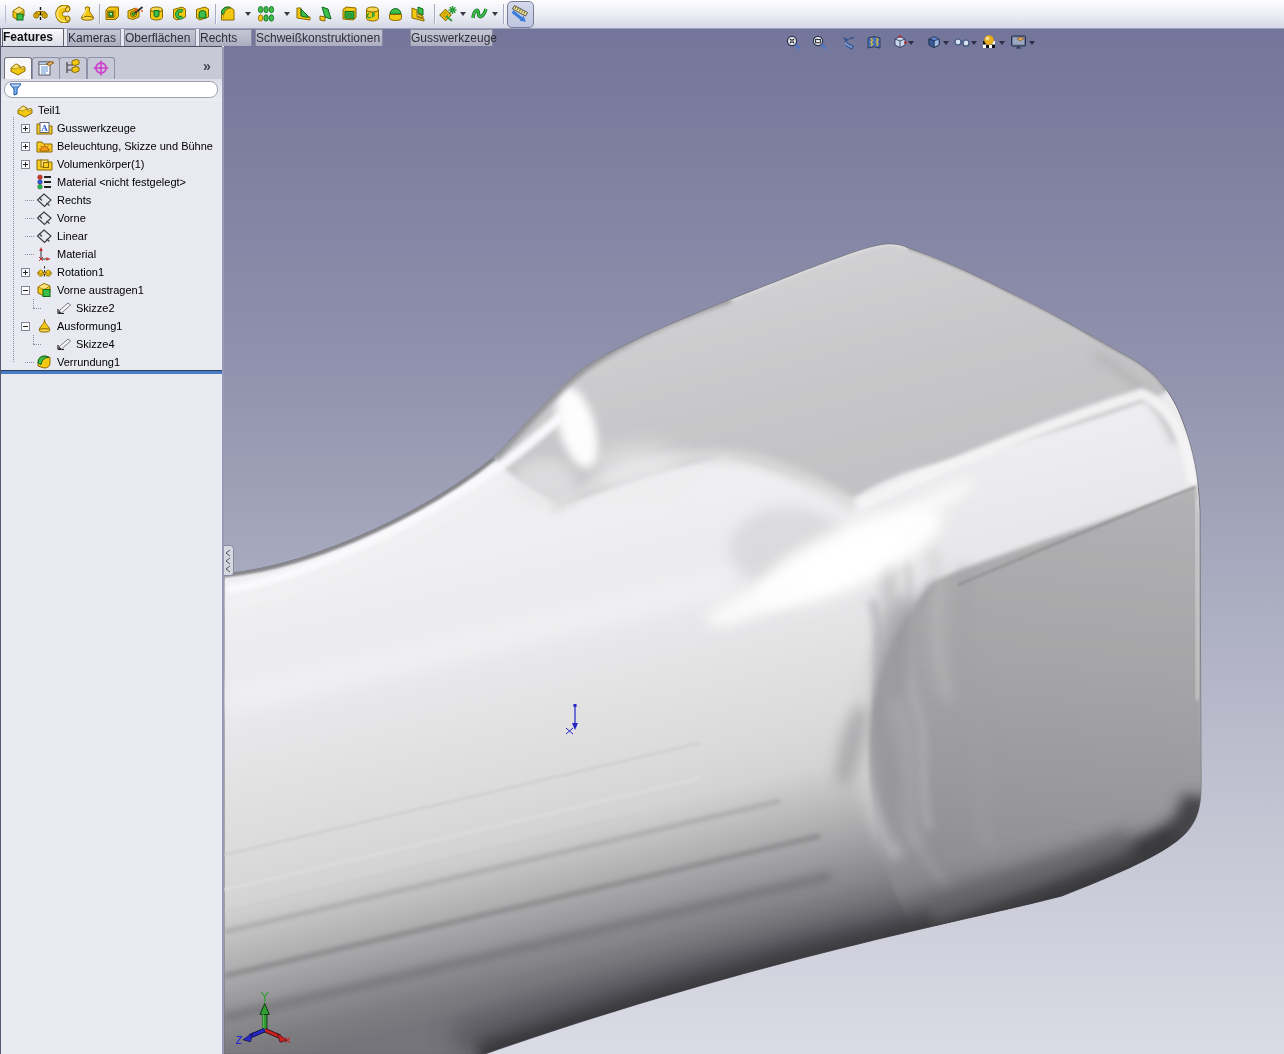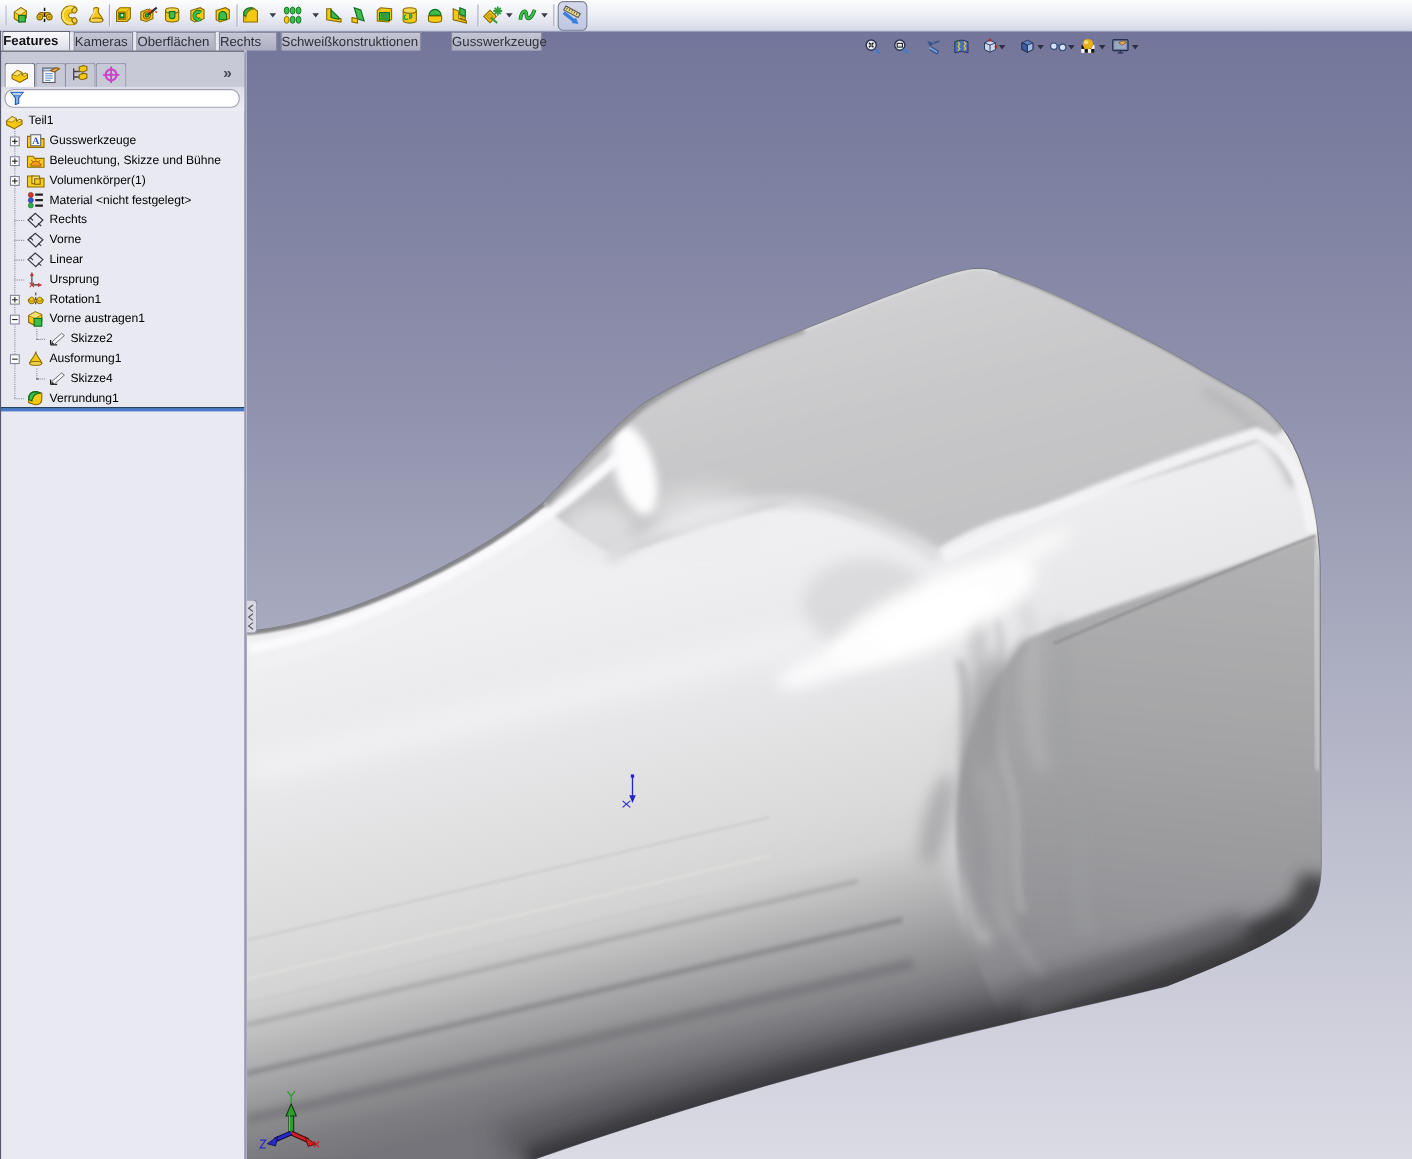--- a/index.html
+++ b/index.html
@@ -21,21 +21,21 @@
   border-radius:2px 2px 0 0;z-index:5}
 #panel{left:0;top:47px;width:222px;height:1007px;background:#E8E9F1;border-right:2px solid #989AB5}
 #phead{position:absolute;left:0;top:0;width:222px;height:32px;background:#C7C9D7}
 .ptab{position:absolute;top:10px;height:22px;width:26px;background:#C7C9D7;
   border:1px solid #8F91A8;border-bottom:none;border-radius:3px 3px 0 0}
 .ptabact{background:#F8F8FB;border-color:#70727F}
 #filterzone{position:absolute;left:0;top:32px;width:222px;height:22px;
   background:linear-gradient(#DCDDE8,#EDEDF4)}
 #filter{position:absolute;left:4px;top:2px;width:212px;height:15px;background:#FFF;
   border:1px solid #A0A0B0;border-radius:8px}
-.trow{position:absolute;left:0;width:222px;height:18px;font-size:11px;color:#000}
+.trow{position:absolute;left:12px;width:222px;height:18px;font-size:11px;color:#000}
 .trow span{position:absolute;top:3px;left:45px;white-space:nowrap}
 .trow svg{position:absolute;left:24px;top:1px}
 .sub span{left:64px}
 .sub svg{left:44px}
 .pm{position:absolute;left:9px;top:5px;width:9px;height:9px;background:#FCFCFE;
   border:1px solid #848499;box-sizing:border-box}
 .pm:before{content:"";position:absolute;left:1px;top:3px;width:5px;height:1px;background:#222}
 .pmplus:after{content:"";position:absolute;left:3px;top:1px;width:1px;height:5px;background:#222}
 #rollback{position:absolute;left:0;top:323px;width:222px;height:3px;background:#4A7CC6;border-top:1px solid #26405E}
 #viewport{left:224px;top:28px;width:1060px;height:1026px;
@@ -464,21 +464,21 @@
       </div>
 
 <div class="trow" style="top:198px">
         <div style="position:absolute;left:13px;top:9px;width:9px;border-top:1px dotted #8C8CA0"></div>
         <svg width="17" height="16" viewBox="0 0 17 16">
           <path d="M5,13 L5,3.5 M5,13 L12,13" stroke="#333" stroke-width="1"></path>
           <path d="M5,1 L3.2,5 L6.8,5 Z" fill="#C43030"></path>
           <path d="M14.5,13 L10.5,11.2 L10.5,14.8 Z" fill="#C43030"></path>
           <path d="M3,11 l4,4 M3,15 l4,-4" stroke="#C43030" stroke-width="1"></path>
         </svg>
-        <span>Ursprung</span>
+        <span>Material</span>
       </div>
 
 <div class="trow" style="top:216px">
         <div class="pm pmplus"></div>
         <svg width="17" height="16" viewBox="0 0 17 16">
           <path d="M2,8 a3,3 0 1 0 5.6,0 z" fill="#F4C913" stroke="#8a6900"></path>
           <path d="M9.4,8 a3,3 0 1 0 5.6,0 z" fill="#F4C913" stroke="#8a6900"></path>
           <circle cx="4.8" cy="8" r="2" fill="#F4C913" stroke="#8a6900" stroke-width=".7"></circle>
           <circle cx="12.2" cy="8" r="2" fill="#F4C913" stroke="#8a6900" stroke-width=".7"></circle>
           <line x1="8.5" y1="2" x2="8.5" y2="14" stroke="#333" stroke-dasharray="2.5,1.5"></line>

